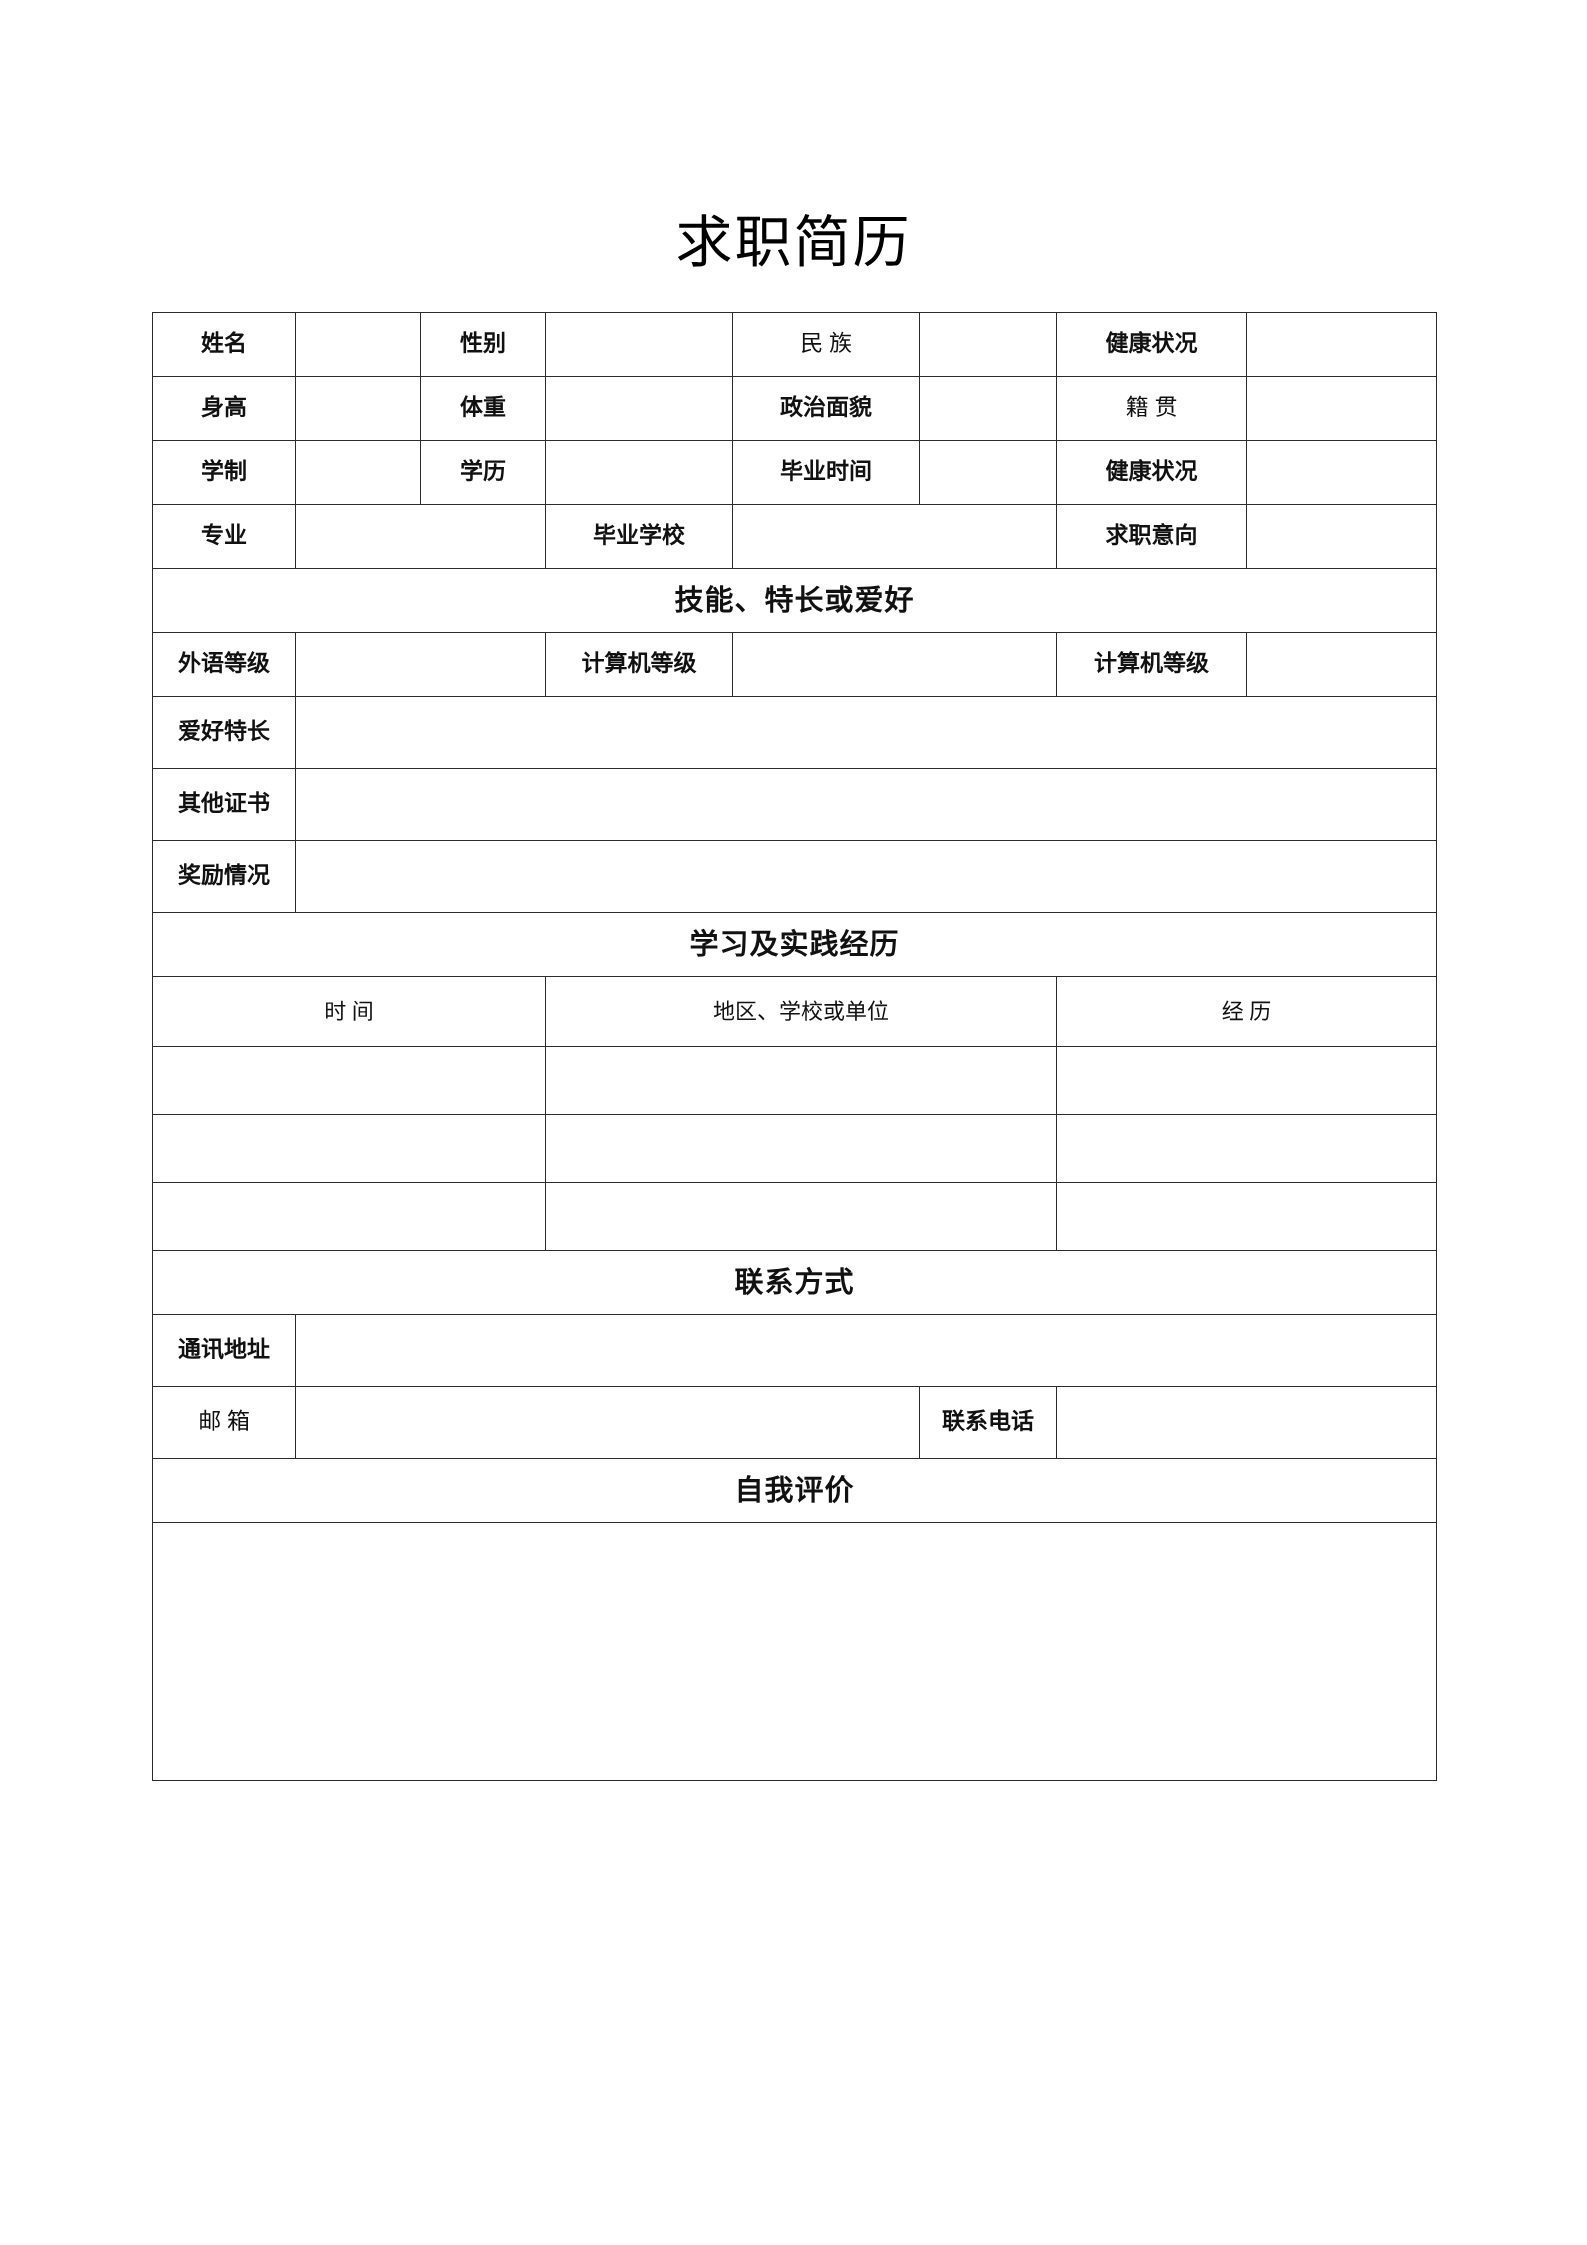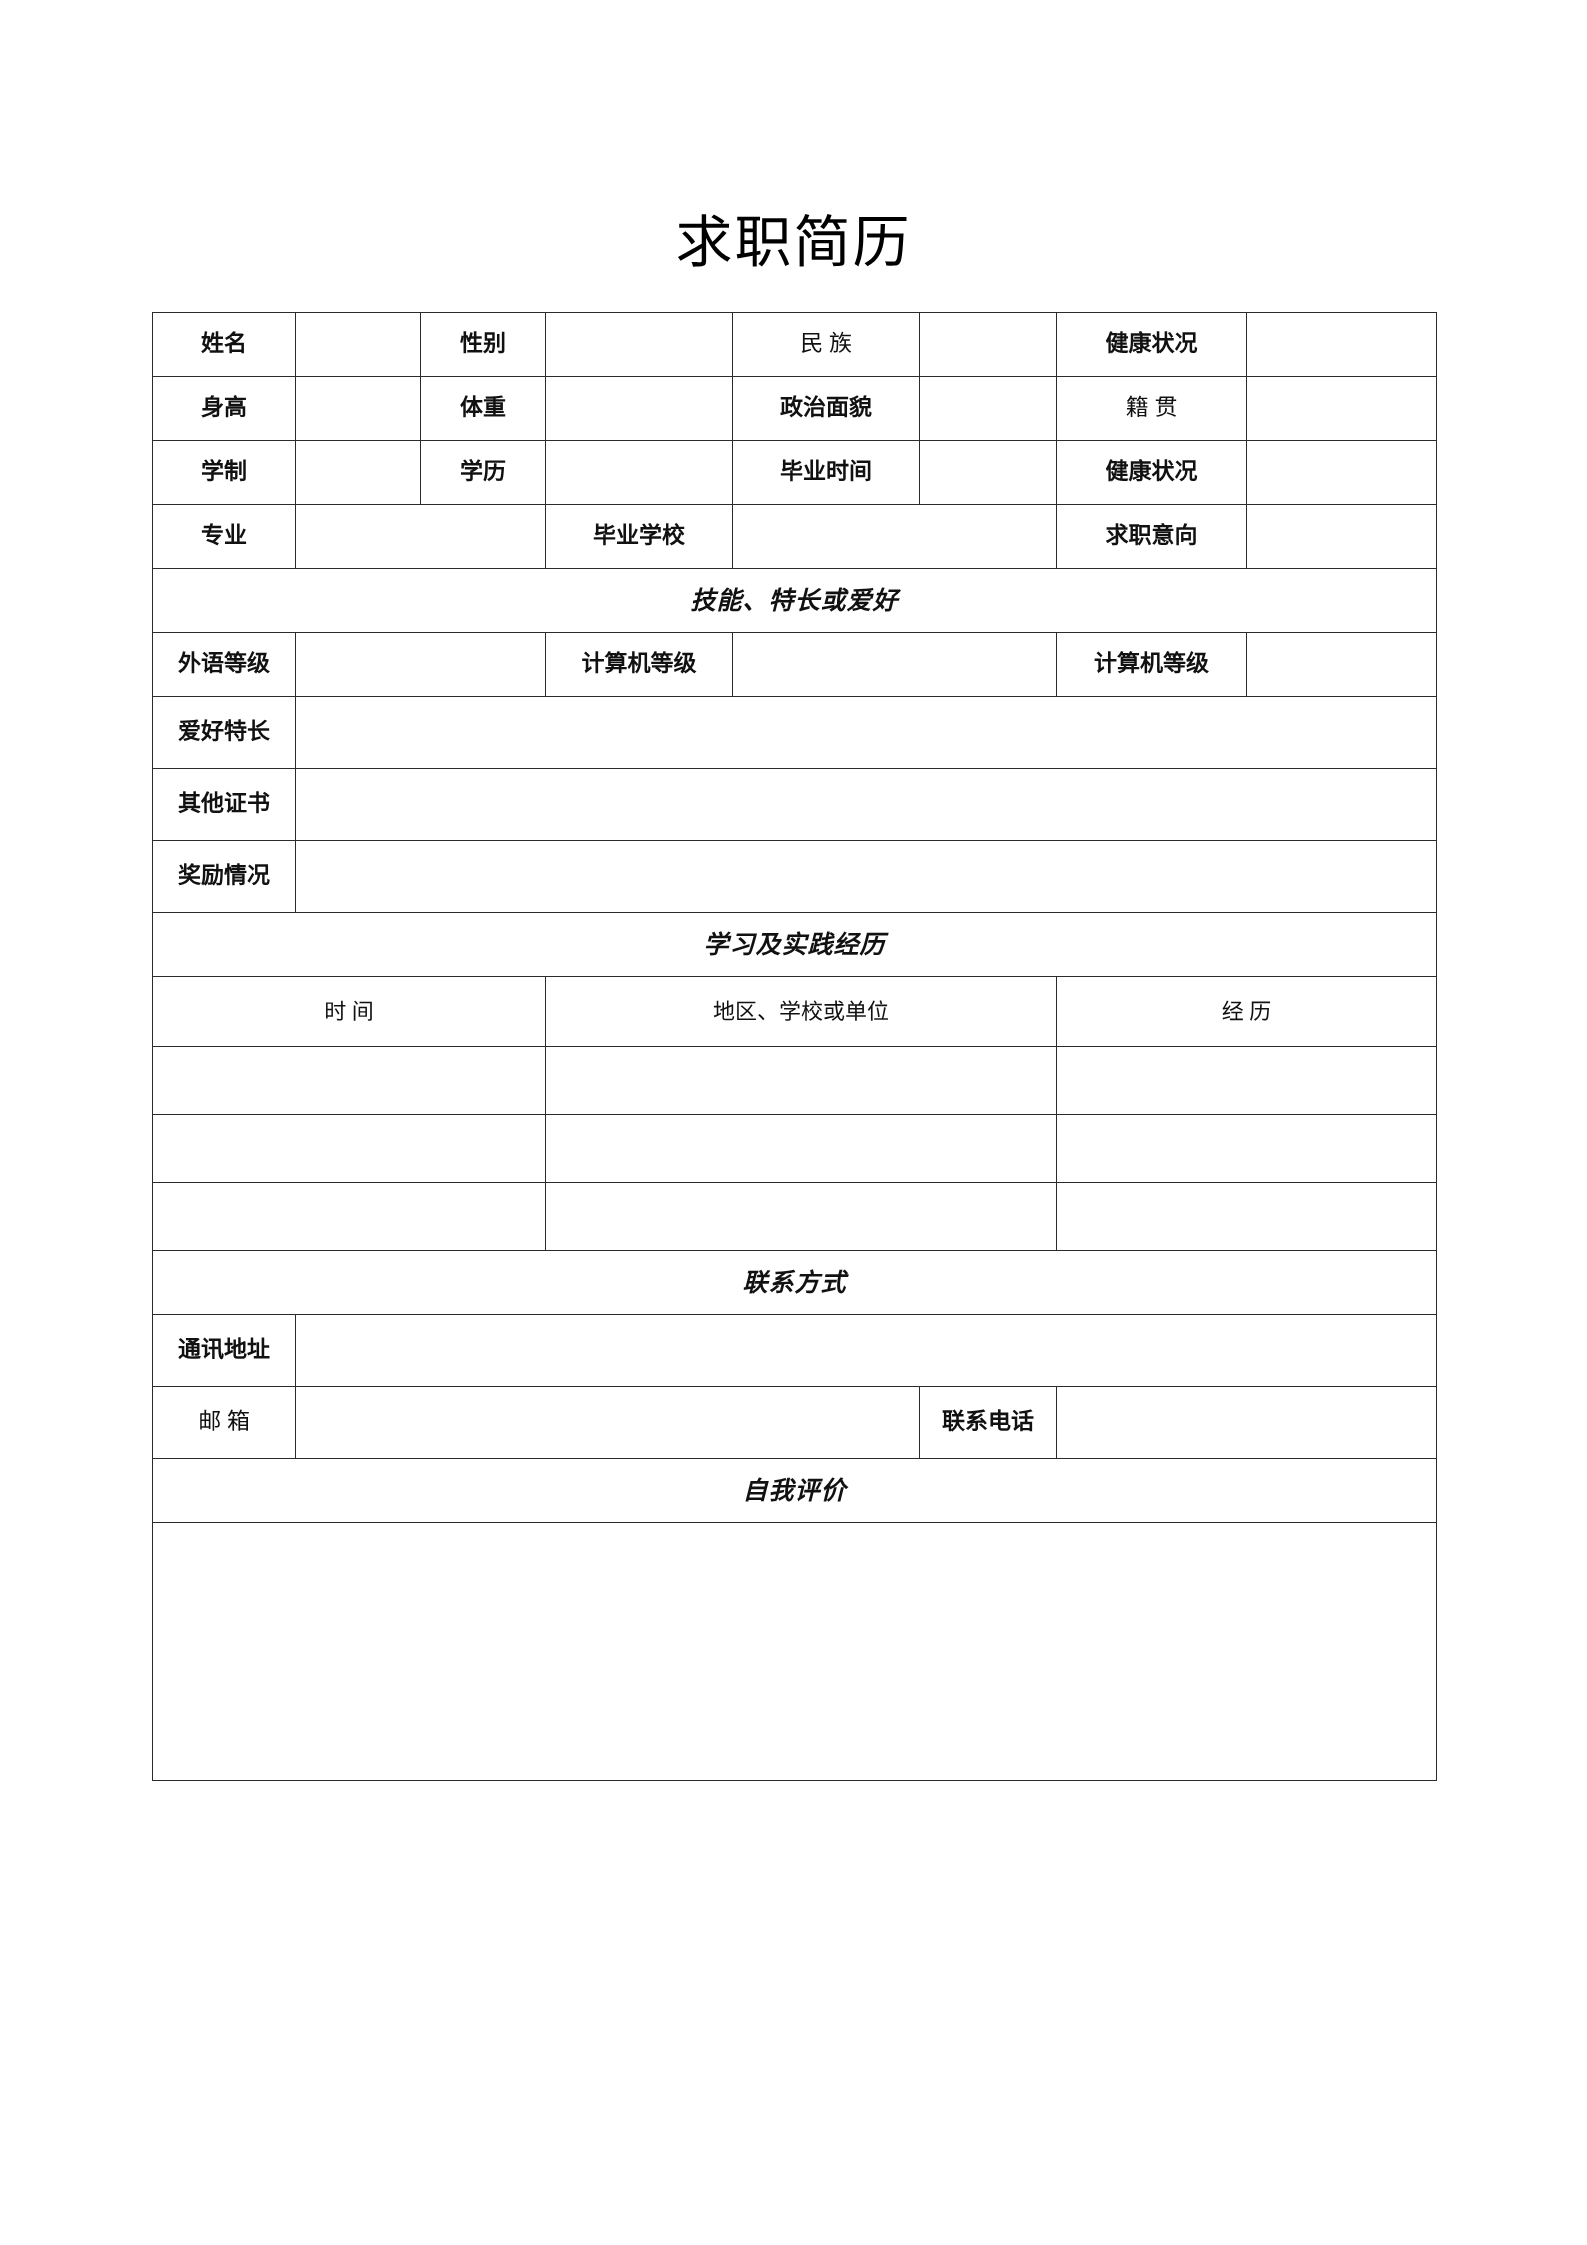--- a/index.html
+++ b/index.html
@@ -62,24 +62,23 @@
   }
   td.label-spaced {
     letter-spacing: 0px;
     white-space: nowrap;
   }
   td.blank {
     background: #ffffff;
   }
   td.section {
     font-weight: bold;
-    font-size: 25px;
+    font-size: 29px;
     height: 64px;
     letter-spacing: 1px;
-    font-style: italic;
   }
   td.colhead {
     font-size: 22px;
     height: 70px;
   }
   td.tall {
     height: 72px;
   }
   td.exp-row {
     height: 68px;

